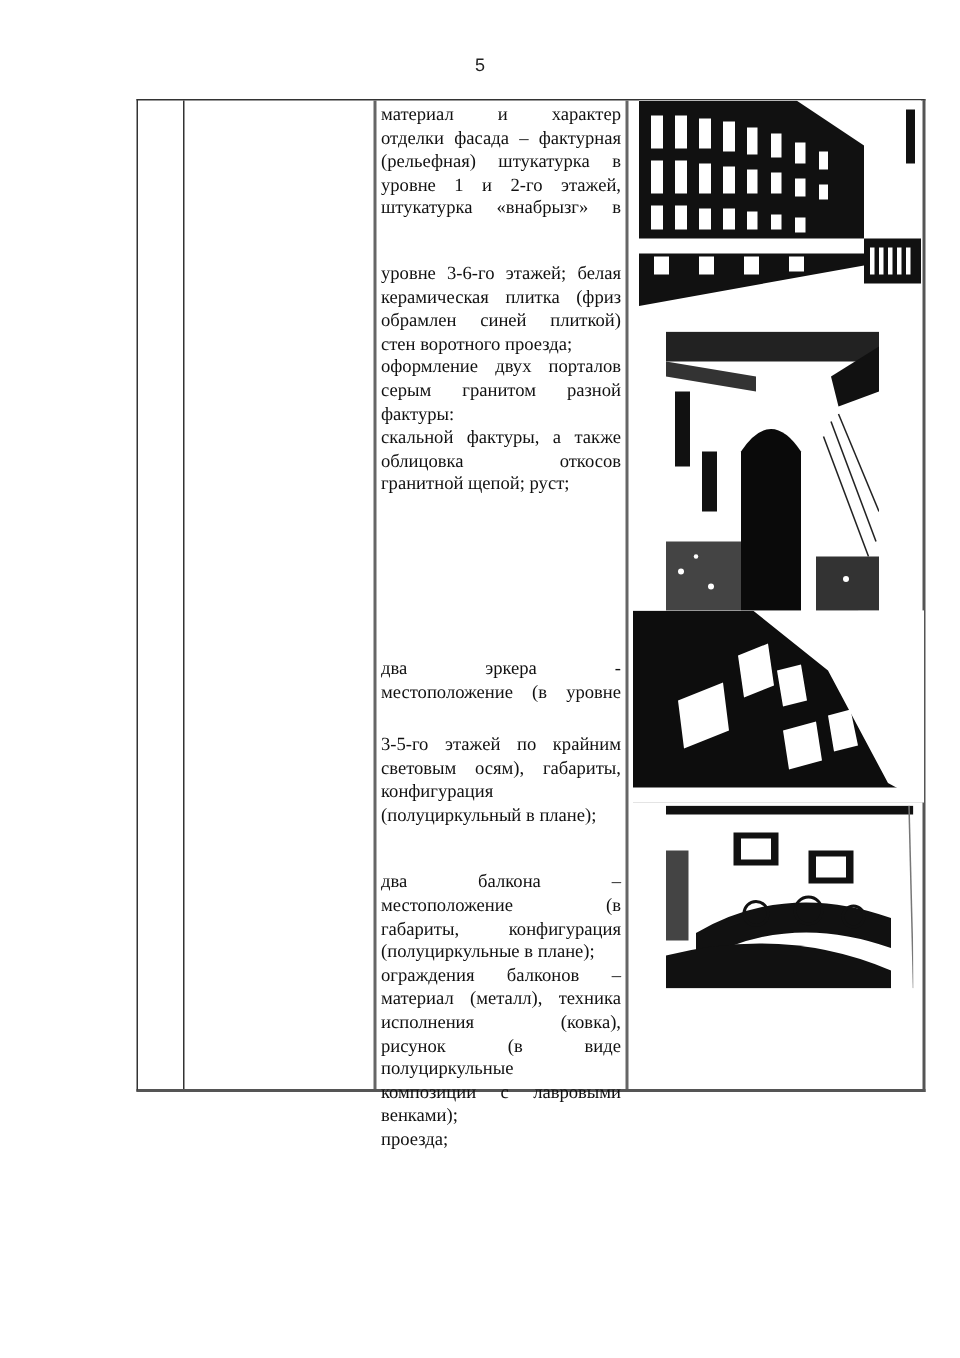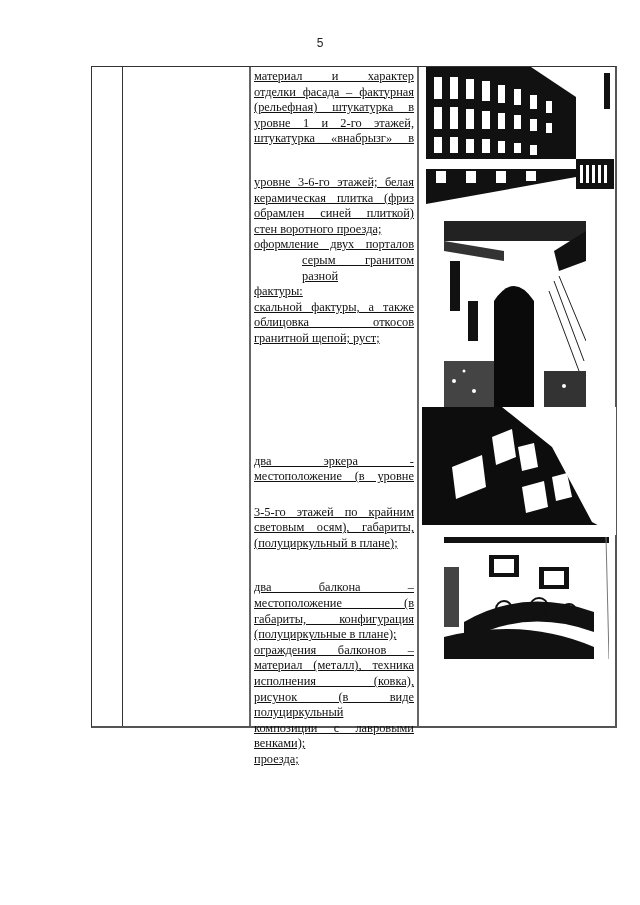--- a/index.html
+++ b/index.html
@@ -1,21 +1,21 @@
 <!DOCTYPE html>
 <html><head>
 <meta charset="utf-8">
 <style>
   html, body { margin: 0; padding: 0; background: #ffffff; }
   body { width: 640px; height: 905px; position: relative; overflow: hidden; font-family: "Liberation Serif", serif; color: #111; }
   .page-number { position: absolute; left: 0; width: 640px; top: 36px; text-align: center; font-family: "Liberation Sans", sans-serif; font-size: 12px; color: #222; }
   .table { position: absolute; left: 91px; top: 66px; width: 526px; height: 662px; border: 1px solid #333; border-bottom: 2px solid #555; border-right: 2px solid #555; box-sizing: border-box; }
   .col-line { position: absolute; top: 0; bottom: 0; width: 1px; background: #333; }
   .col-line.thick { width: 2px; background: #666; }
-  .text-cell { position: absolute; left: 162px; width: 160px; top: 2px; font-size: 12.4px; line-height: 15.6px; text-align: justify; text-decoration: underline; }
+  .text-cell { position: absolute; left: 162px; width: 160px; top: 2px; font-size: 12.4px; line-height: 15.6px; text-align: justify; }
   .para { margin: 0; }
   .photo { position: absolute; background: #fff; overflow: hidden; }
   .photo svg { display: block; width: 100%; height: 100%; }
 </style>
 </head>
 <body>
 
 <div class="page-number">5</div>
 
 <div class="table">
@@ -28,45 +28,46 @@
         <div class="para" style="text-align-last: justify;">материал и характер</div>
         <div class="para" style="text-align-last: justify;">отделки фасада – фактурная</div>
         <div class="para" style="text-align-last: justify;">(рельефная) штукатурка в</div>
         <div class="para" style="text-align-last: justify;">уровне 1 и 2-го этажей,</div>
         <div class="para" style="text-align-last: justify;">штукатурка «внабрызг» в</div>
         <div class="para" style="text-align-last: justify; margin-top: 28px;">уровне 3-6-го этажей; белая</div>
         <div class="para" style="text-align-last: justify;">керамическая плитка (фриз</div>
         <div class="para" style="text-align-last: justify;">обрамлен синей плиткой)</div>
         <div class="para">стен воротного проезда;</div>
         <div class="para" style="text-align-last: justify;">оформление двух порталов</div>
-        <div class="para" style="text-align-last: justify; margin-left: 48px;">серым гранитом разной</div>
+        <div class="para" style="text-align-last: justify;">серым гранитом разной</div>
         <div class="para">фактуры:</div>
         <div class="para" style="text-align-last: justify;">скальной фактуры, а также</div>
         <div class="para" style="text-align-last: justify;">облицовка откосов</div>
         <div class="para">гранитной щепой; руст;</div>
       </div>
     <div style="height:107px"></div>
     <div id="para-1">
         <div class="para" style="text-align-last: justify;">два эркера -</div>
         <div class="para" style="text-align-last: justify;">местоположение (в уровне</div>
         <div class="para" style="text-align-last: justify; margin-top: 20px;">3-5-го этажей по крайним</div>
         <div class="para" style="text-align-last: justify;">световым осям), габариты,</div>
+        <div class="para">конфигурация</div>
         <div class="para">(полуциркульный в плане);</div>
       </div>
     <div style="height:29px"></div>
     <div id="para-2">
         <div class="para" style="text-align-last: justify;">два балкона –</div>
         <div class="para" style="text-align-last: justify;">местоположение (в</div>
         <div class="para" style="text-align-last: justify;">габариты, конфигурация</div>
         <div class="para">(полуциркульные в плане);</div>
         <div class="para" style="text-align-last: justify;">ограждения балконов –</div>
         <div class="para" style="text-align-last: justify;">материал (металл), техника</div>
         <div class="para" style="text-align-last: justify;">исполнения (ковка),</div>
         <div class="para" style="text-align-last: justify;">рисунок (в виде</div>
-        <div class="para">полуциркульный</div>
+        <div class="para">полуциркульные</div>
         <div class="para" style="text-align-last: justify;">композиции с лавровыми</div>
         <div class="para">венками);</div>
         <div class="para">проезда;</div>
       </div>
   </div>
 
   <div class="photo" style="left:334px; top:0px; width:188px; height:137px;">
     <svg viewBox="0 0 188 137" preserveAspectRatio="none">
       <rect width="188" height="137" fill="#fff"></rect>
       <polygon points="0,0 105,0 150,30 150,110 0,137" fill="#111"></polygon>

